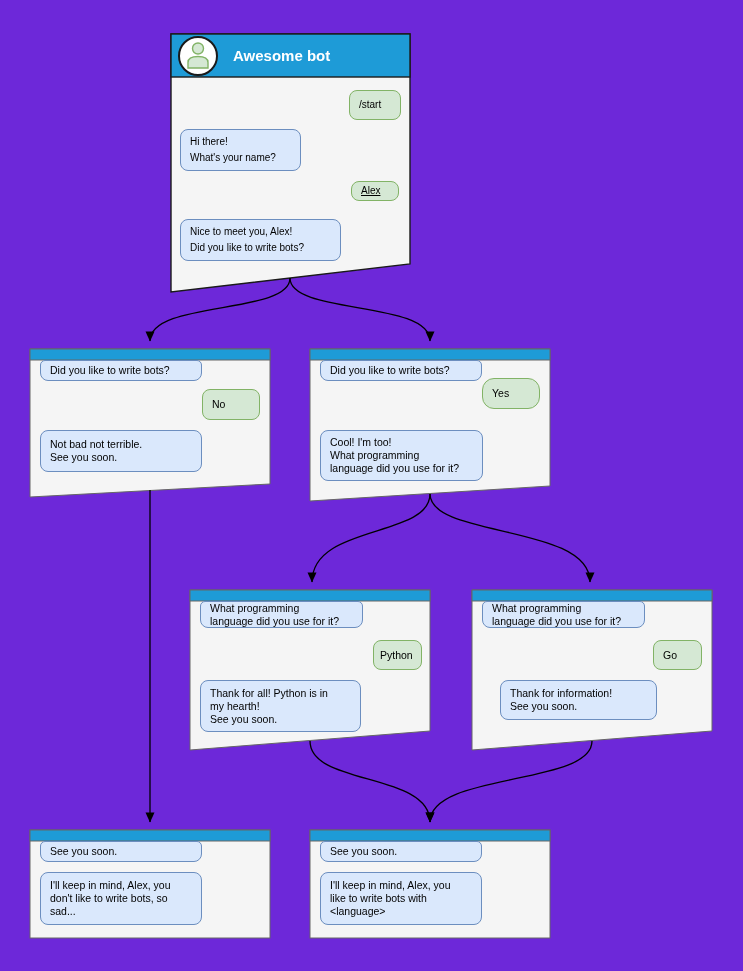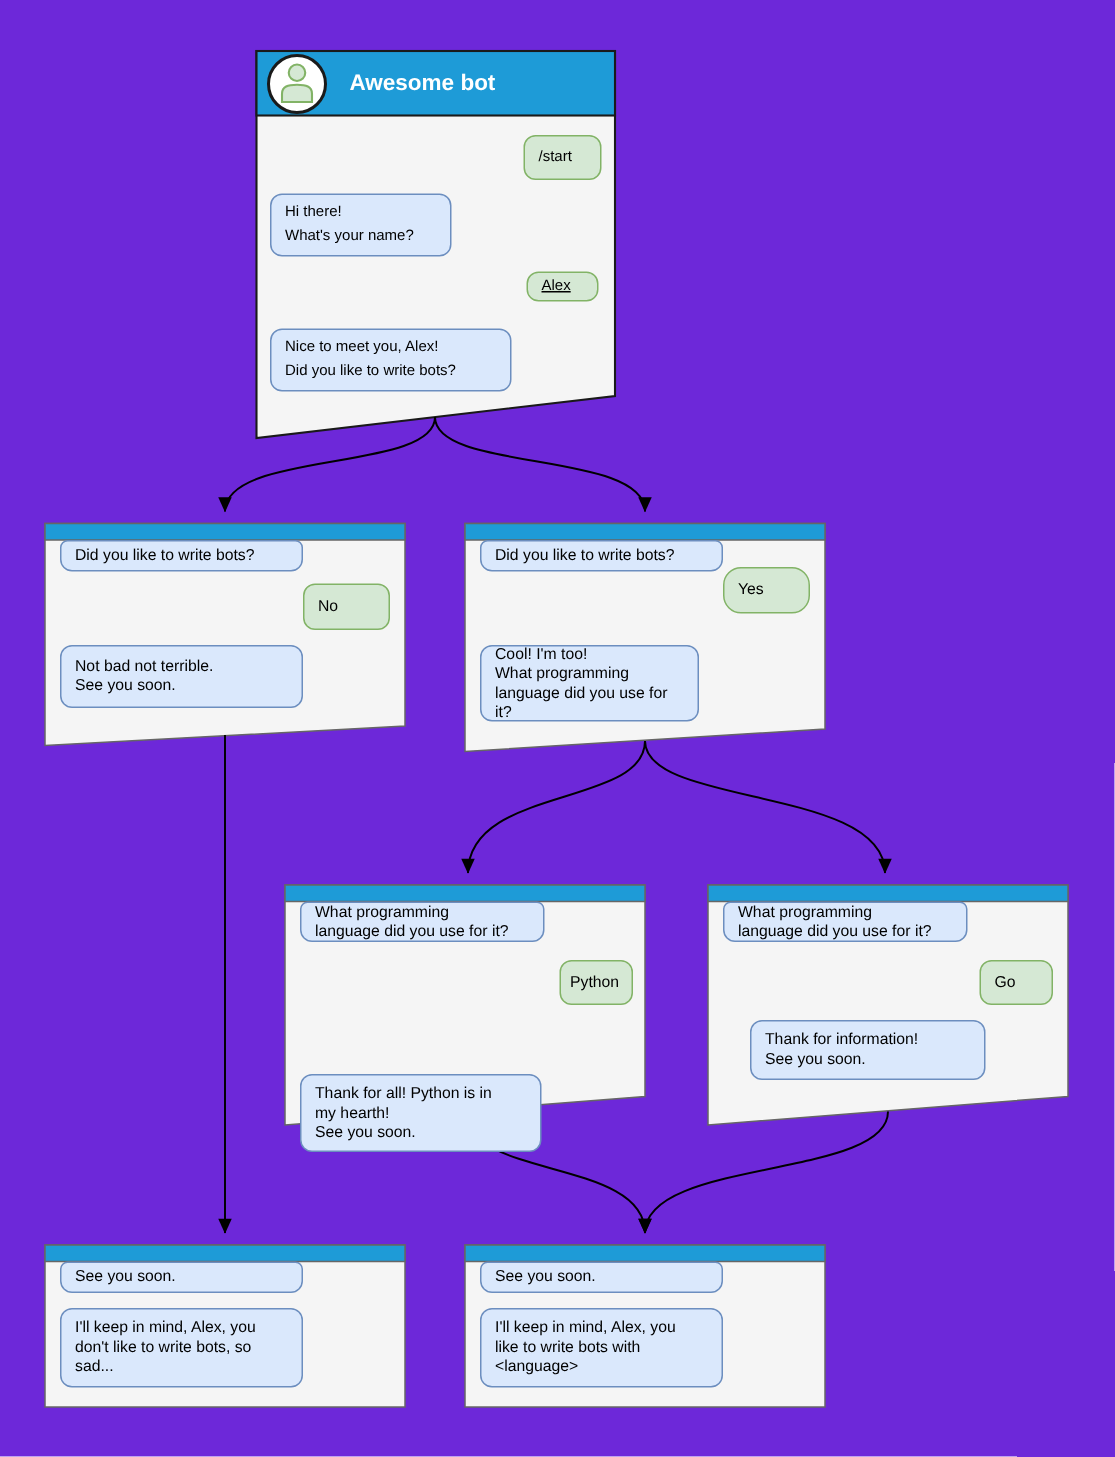--- a/index.html
+++ b/index.html
@@ -99,28 +99,28 @@
   <div class="bubble bot lg" style="left:180px; top:219px; width:161px; height:42px;">Nice to meet you, Alex!
 Did you like to write bots?</div>
 
   <div class="bubble bot sm flush" style="left:40px;  top:360px; width:162px; height:21px;">Did you like to write bots?</div>
   <div class="bubble user sm" style="left:202px; top:389px; width:58px;  height:31px;">No</div>
   <div class="bubble bot sm" style="left:40px;  top:430px; width:162px; height:42px;">Not bad not terrible.
 See you soon.</div>
 
   <div class="bubble bot sm flush" style="left:320px; top:360px; width:162px; height:21px;">Did you like to write bots?</div>
   <div class="bubble user sm" style="left:482px; top:378px; width:58px;  height:31px;border-radius:12px;">Yes</div>
-  <div class="bubble bot sm" style="left:320px; top:430px; width:146px; height:51px;">Cool! I'm too!
+  <div class="bubble bot sm" style="left:320px; top:430px; width:163px; height:51px;">Cool! I'm too!
 What programming
 language did you use for it?</div>
 
   <div class="bubble bot sm flush" style="left:200px; top:601px; width:163px; height:27px;">What programming
 language did you use for it?</div>
   <div class="bubble user sm" style="left:373px; top:640px; width:49px;  height:30px; padding:0 6px;">Python</div>
-  <div class="bubble bot sm" style="left:200px; top:716px; width:161px; height:52px;">Thank for all! Python is in
+  <div class="bubble bot sm" style="left:200px; top:680px; width:161px; height:52px;">Thank for all! Python is in
 my hearth!
 See you soon.</div>
 
   <div class="bubble bot sm flush" style="left:482px; top:601px; width:163px; height:27px;">What programming
 language did you use for it?</div>
   <div class="bubble user sm" style="left:653px; top:640px; width:49px;  height:30px;">Go</div>
   <div class="bubble bot sm" style="left:500px; top:680px; width:157px; height:40px;">Thank for information!
 See you soon.</div>
 
   <div class="bubble bot sm flush" style="left:40px;  top:841px; width:162px; height:21px;">See you soon.</div>

